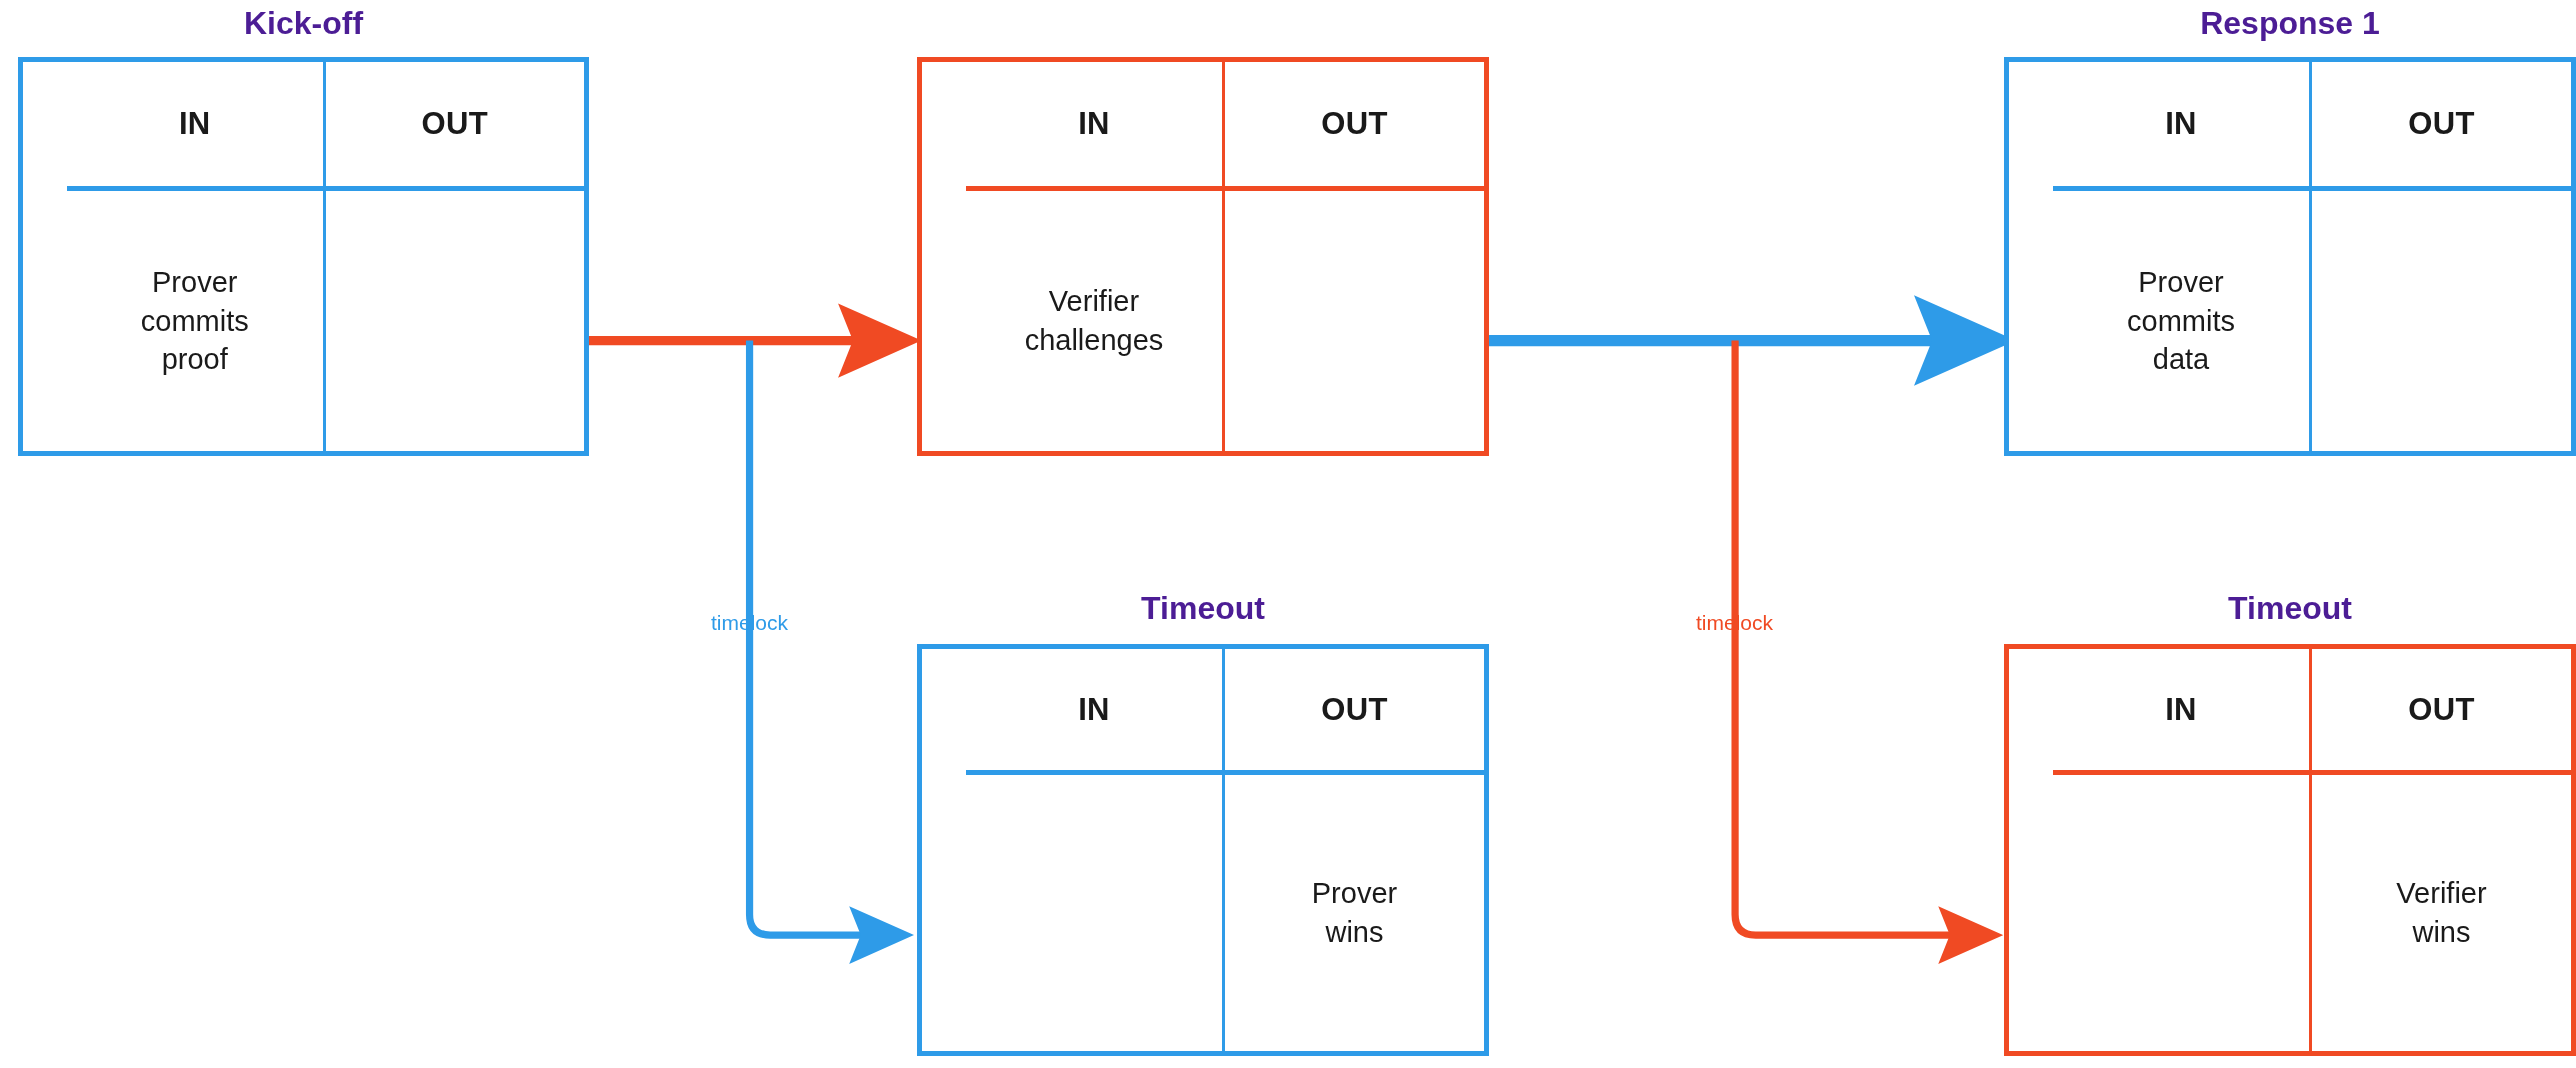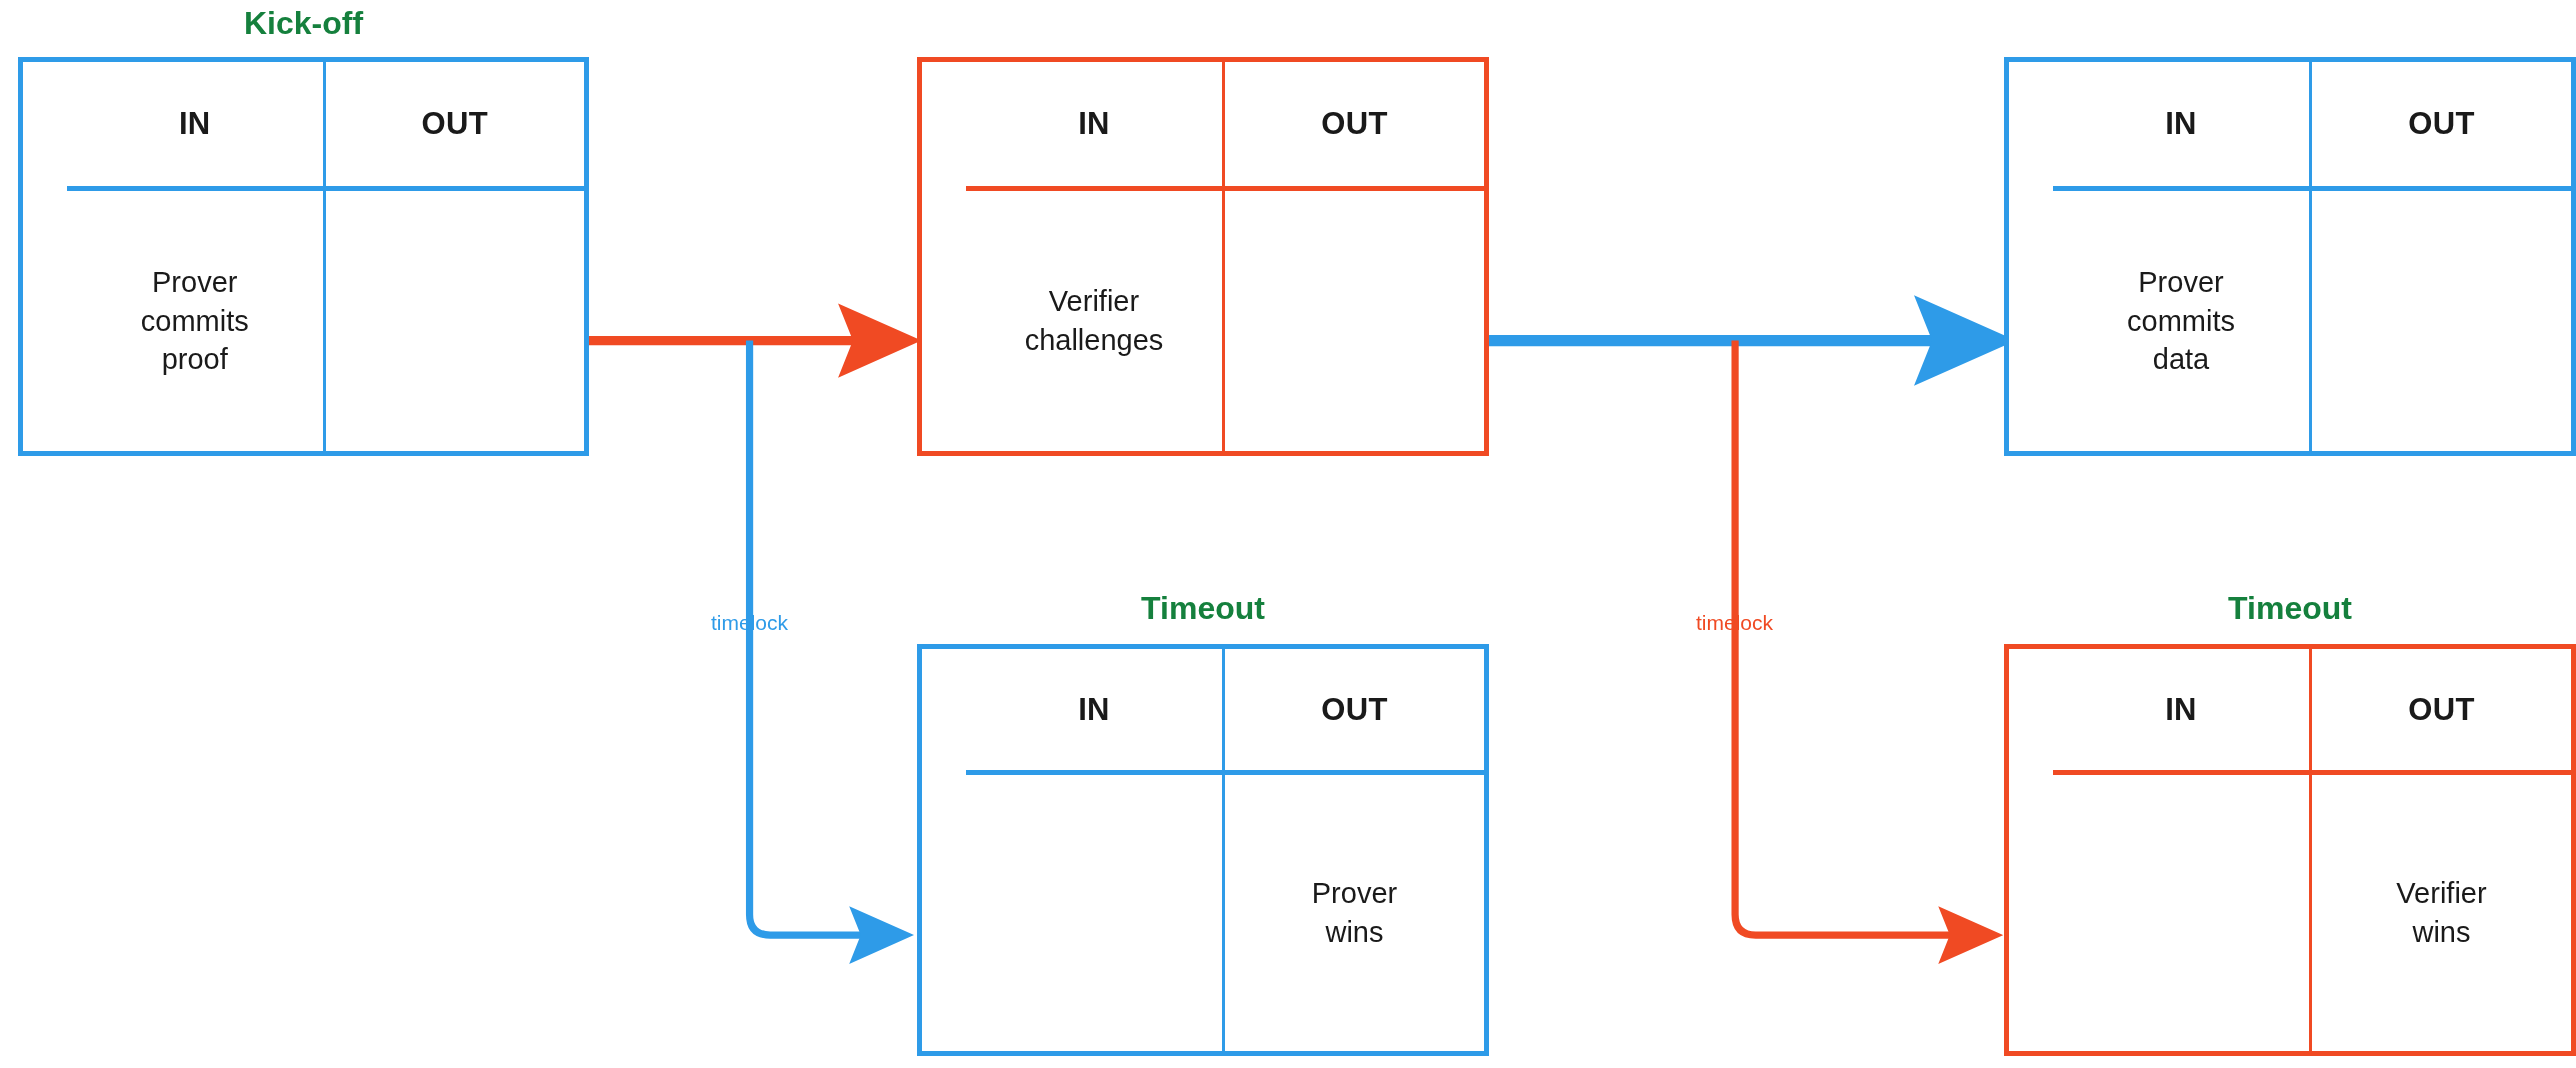--- a/index.html
+++ b/index.html
@@ -76,21 +76,21 @@
     color: #1A1A1A;
     padding: 0 5.2px;
     white-space: pre-line;
   }
 
   
   .box-title {
     position: absolute;
     font-weight: bold;
     font-size: 32px;
-    color: #15803d;
+    color: #4c1d95;
     text-align: center;
     white-space: nowrap;
     font-stretch: condensed;
   }
 
   
   .wire-label {
     position: absolute;
     font-size: 21px;
     white-space: nowrap;
@@ -125,20 +125,21 @@
     <path d="M5008,661 L5945,661" fill="none" stroke="#F04A23" stroke-width="22" marker-end="url(#arrow-red)"></path>
 
     <path d="M5500,661 L5500,1775 Q5500,1815 5540,1815 L5945,1815" fill="none" stroke="#2E9BE8" stroke-width="14" marker-end="url(#arrow-blue)"></path>
 
     <path d="M7090,661 L7190,661" fill="none" stroke="#2E9BE8" stroke-width="18"></path>
 
     <path d="M7590,661 L7700,661" fill="none" stroke="#2E9BE8" stroke-width="18" marker-end="url(#arrow-blue)"></path>
   </svg>
 
   <div class="box-title" style="left:18px; top:5.2px; width:571px;">Kick-off</div>
+  <div class="box-title" style="left:2004px; top:5.2px; width:572px;">Response 1</div>
 
   <div class="txbox blue" style="left:18px; top:57px; width:571px; height:399px;">
     <div class="tx-head" style="height:129px;">
       <div class="cell left">
         <span class="hdr-label">IN</span>
       </div>
       <div class="cell right">
         <span class="hdr-label">OUT</span>
       </div>
     </div>

